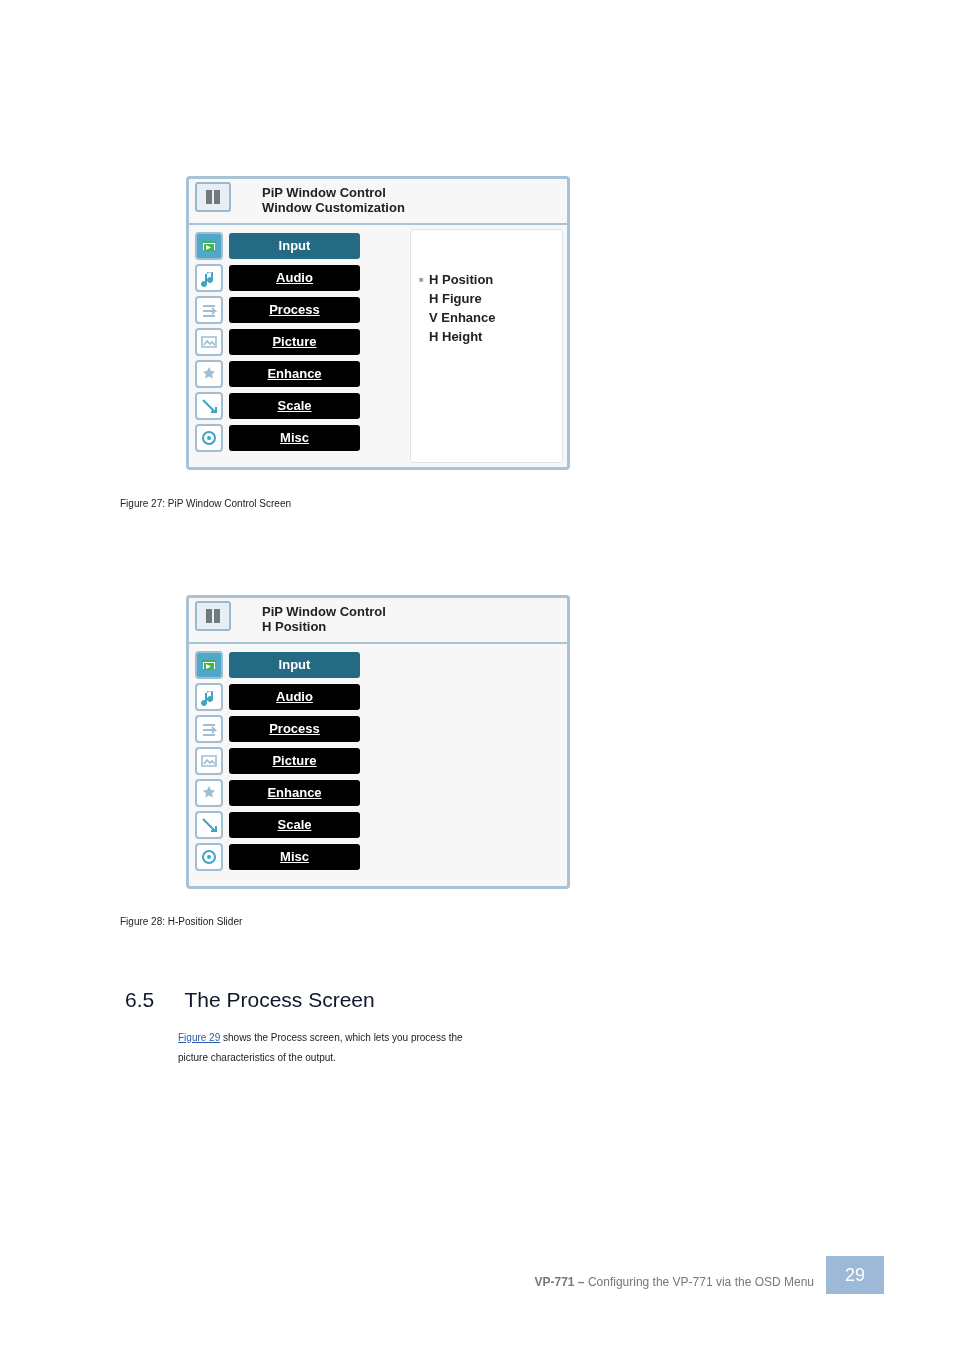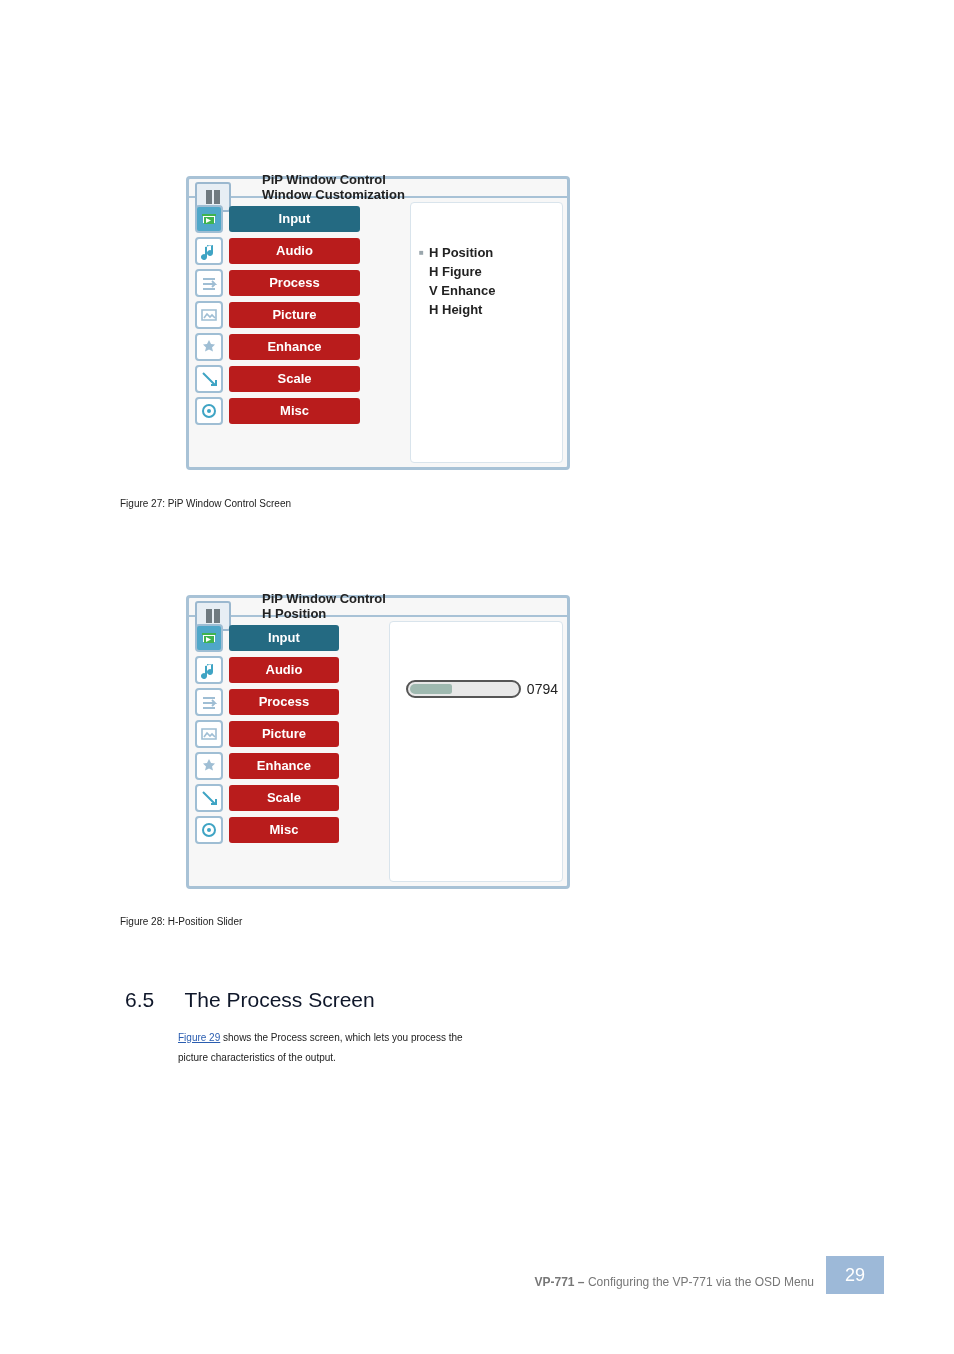--- a/index.html
+++ b/index.html
@@ -15,21 +15,21 @@
     position: absolute;
     width: 384px;
     border: 3px solid #a8c2d6;
     border-radius: 4px;
     background: #f7f7f7;
     display: flex;
     flex-direction: column;
   }
   .osd-header {
     display: flex;
-    height: 19px;
+    height: 46px;
     border-bottom: 2px solid #a8c2d6;
   }
   .osd-logo-box {
     width: 36px;
     height: 30px;
     margin: 3px 6px 1px 6px;
     border: 2px solid #9bb8cf;
     border-radius: 3px;
     background: #e7eef4;
     display: flex;
@@ -92,21 +92,21 @@
     flex: 1;
     height: 26px;
     border-radius: 3px;
     text-align: center;
     font-size: 13px;
     font-weight: bold;
     line-height: 26px;
     color: #fff;
   }
   .sidebar-label.dark { background: #246a82; color:#fff; }
-  .sidebar-label.light { background: #b91c1c; }
+  .sidebar-label.light { background: #000000; text-decoration: underline; }
   .option-line {
     display: flex;
     align-items: center;
     padding: 2px 0;
   }
   .option-marker {
     width: 8px;
     color: #9aa6ac;
     font-size: 8px;
     margin-right: 2px;
@@ -374,28 +374,20 @@
         </div>
         <div class="sidebar-row">
           <div class="sidebar-icon">
             <svg class="icon-svg" viewBox="0 0 18 18">
               <use href="#ic-misc"></use>
             </svg>
           </div>
           <div class="sidebar-label light">Misc</div>
         </div>
       </div>
-    <div class="osd-main" style="padding-top:10px;">
-      <div class="slider-wrap">
-        <div class="slider-track">
-          <div class="slider-fill" style="width: 38%;"></div>
-        </div>
-        <span class="slider-value">0794</span>
-      </div>
-    </div>
   </div>
 </div>
 
 <div class="doc-text" style="top:914px;">Figure 28: H-Position Slider</div>
 
 <div class="doc-text heading2" style="top:984px; left:125px;">
   <span style="display:inline-block; width:54px;">6.5</span>
   <span>The Process Screen</span>
 </div>
 

